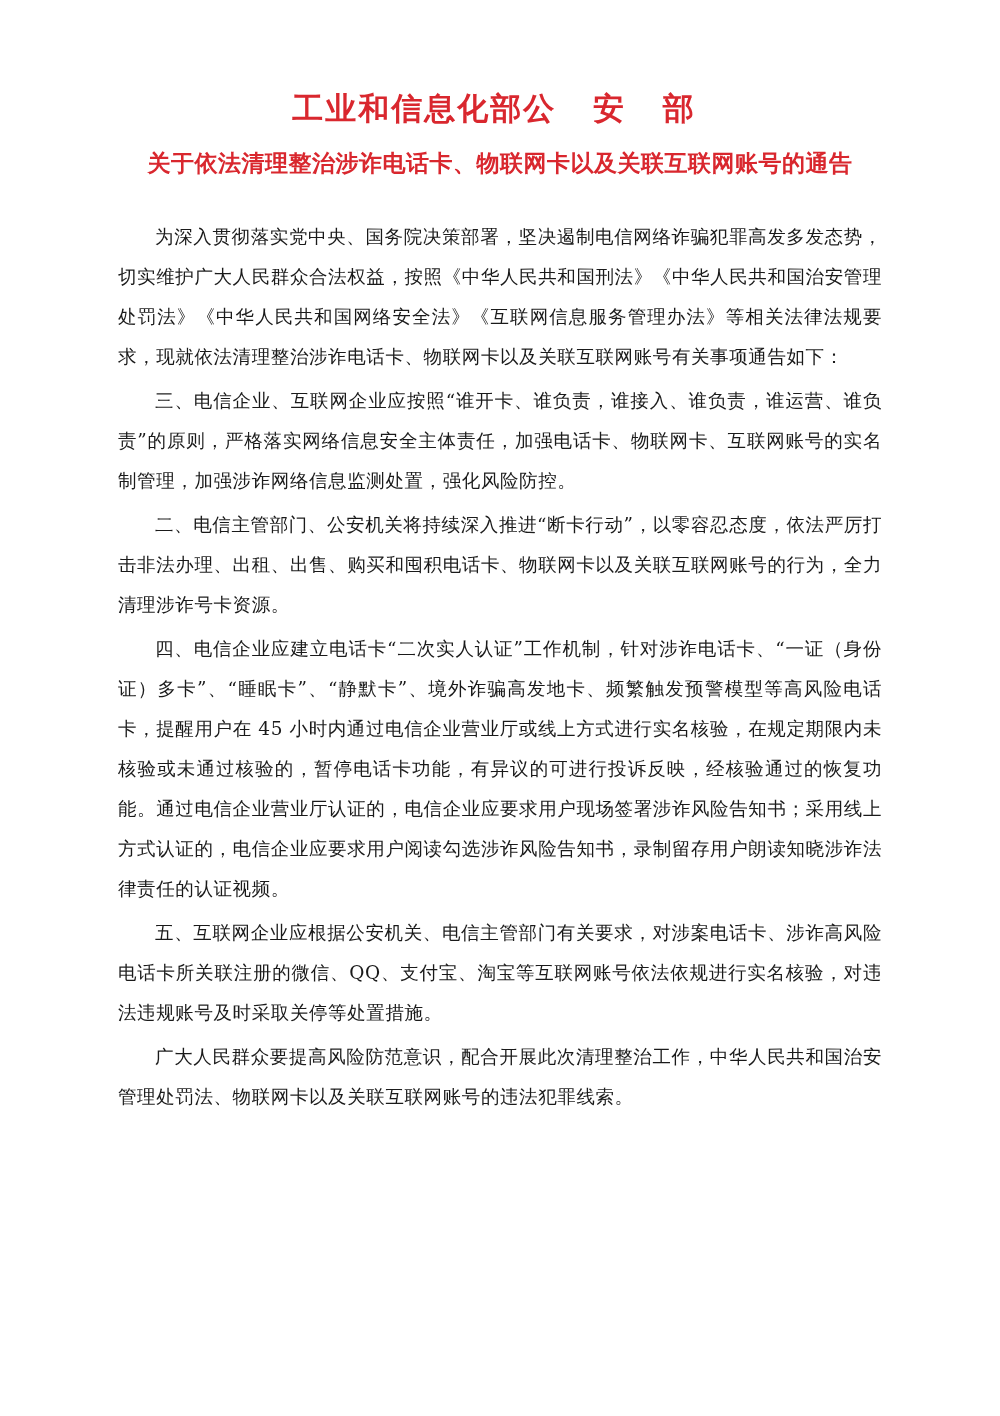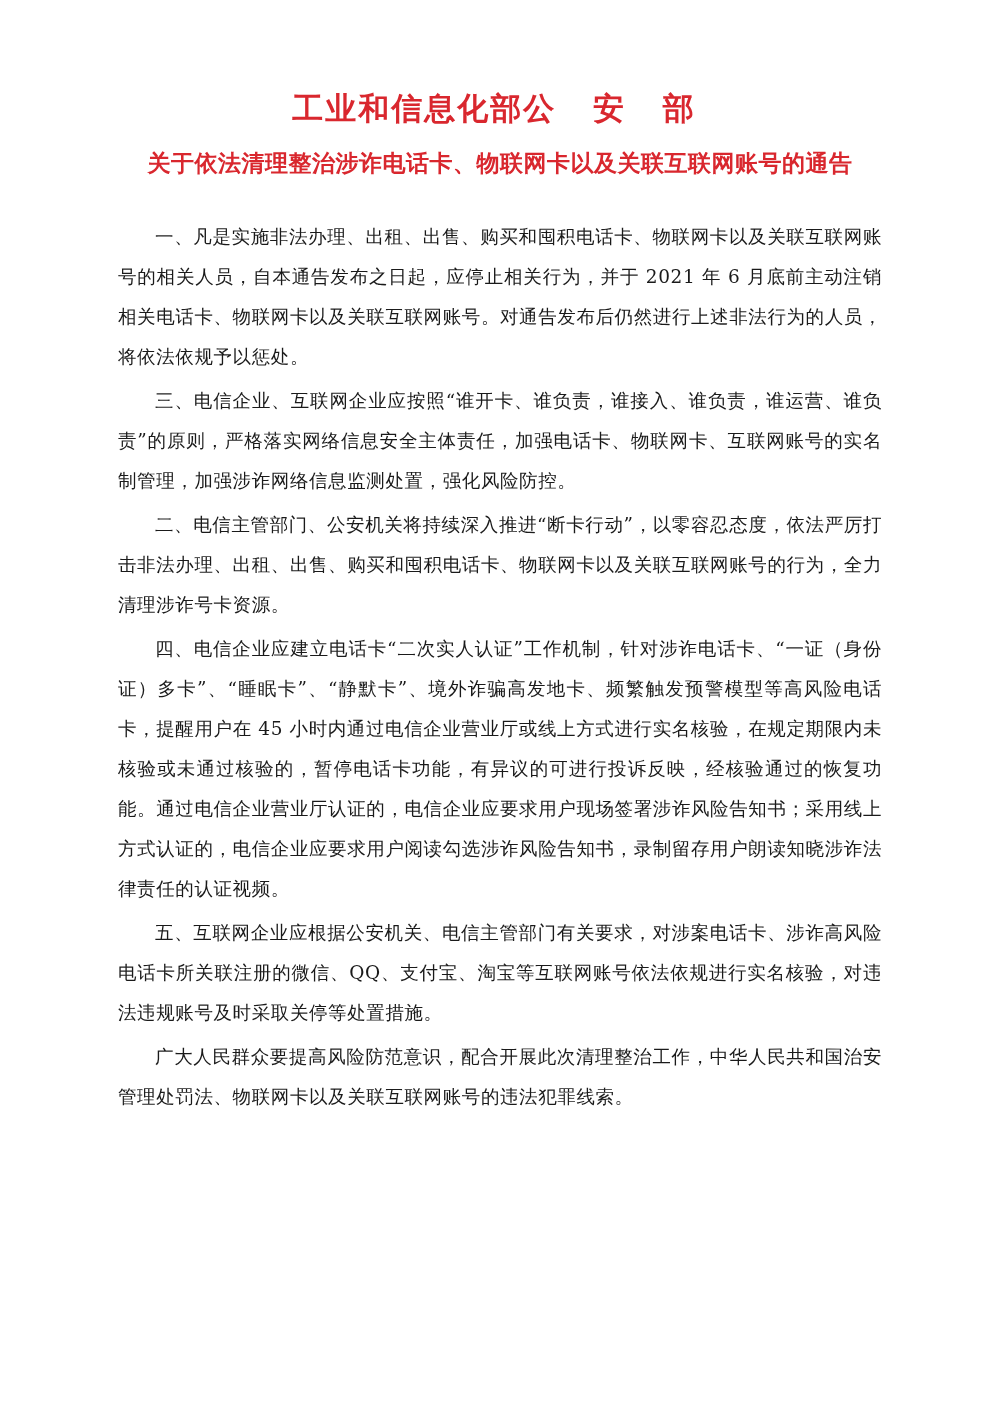--- a/index.html
+++ b/index.html
@@ -69,21 +69,21 @@
 <div class="page">
 
   <div class="header-row">
     <div class="issuer">工业和信息化部</div>
     <div class="issuer spaced">公 安 部</div>
   </div>
 
   <div class="doc-title">关于依法清理整治涉诈电话卡、物联网卡以及关联互联网账号的通告</div>
 
   <div class="body-wrap">
-    <p class="para">一、凡是实施非法办理、出租、出售、购买和囤积电话卡、物联网卡以及关联互联网账号的相关人员，自本通告发布之日起，应停止相关行为，并于 2021 年 6 月底前主动注销相关电话卡、物联网卡以及关联互联网账号。对通告发布后仍然进行上述非法行为的人员，将依法依规予以惩处。</p>
+    <p class="para">为深入贯彻落实党中央、国务院决策部署，坚决遏制电信网络诈骗犯罪高发多发态势，切实维护广大人民群众合法权益，按照《中华人民共和国刑法》《中华人民共和国治安管理处罚法》《中华人民共和国网络安全法》《互联网信息服务管理办法》等相关法律法规要求，现就依法清理整治涉诈电话卡、物联网卡以及关联互联网账号有关事项通告如下：</p>
     <p class="para">三、电信企业、互联网企业应按照“谁开卡、谁负责，谁接入、谁负责，谁运营、谁负责”的原则，严格落实网络信息安全主体责任，加强电话卡、物联网卡、互联网账号的实名制管理，加强涉诈网络信息监测处置，强化风险防控。</p>
     <p class="para">二、电信主管部门、公安机关将持续深入推进“断卡行动”，以零容忍态度，依法严厉打击非法办理、出租、出售、购买和囤积电话卡、物联网卡以及关联互联网账号的行为，全力清理涉诈号卡资源。</p>
     <p class="para">四、电信企业应建立电话卡“二次实人认证”工作机制，针对涉诈电话卡、“一证（身份证）多卡”、“睡眠卡”、“静默卡”、境外诈骗高发地卡、频繁触发预警模型等高风险电话卡，提醒用户在 45 小时内通过电信企业营业厅或线上方式进行实名核验，在规定期限内未核验或未通过核验的，暂停电话卡功能，有异议的可进行投诉反映，经核验通过的恢复功能。通过电信企业营业厅认证的，电信企业应要求用户现场签署涉诈风险告知书；采用线上方式认证的，电信企业应要求用户阅读勾选涉诈风险告知书，录制留存用户朗读知晓涉诈法律责任的认证视频。</p>
     <p class="para">五、互联网企业应根据公安机关、电信主管部门有关要求，对涉案电话卡、涉诈高风险电话卡所关联注册的微信、QQ、支付宝、淘宝等互联网账号依法依规进行实名核验，对违法违规账号及时采取关停等处置措施。</p>
     <p class="para tight">广大人民群众要提高风险防范意识，配合开展此次清理整治工作，中华人民共和国治安管理处罚法、物联网卡以及关联互联网账号的违法犯罪线索。</p>
 
   </div>
 
 </div>
 

